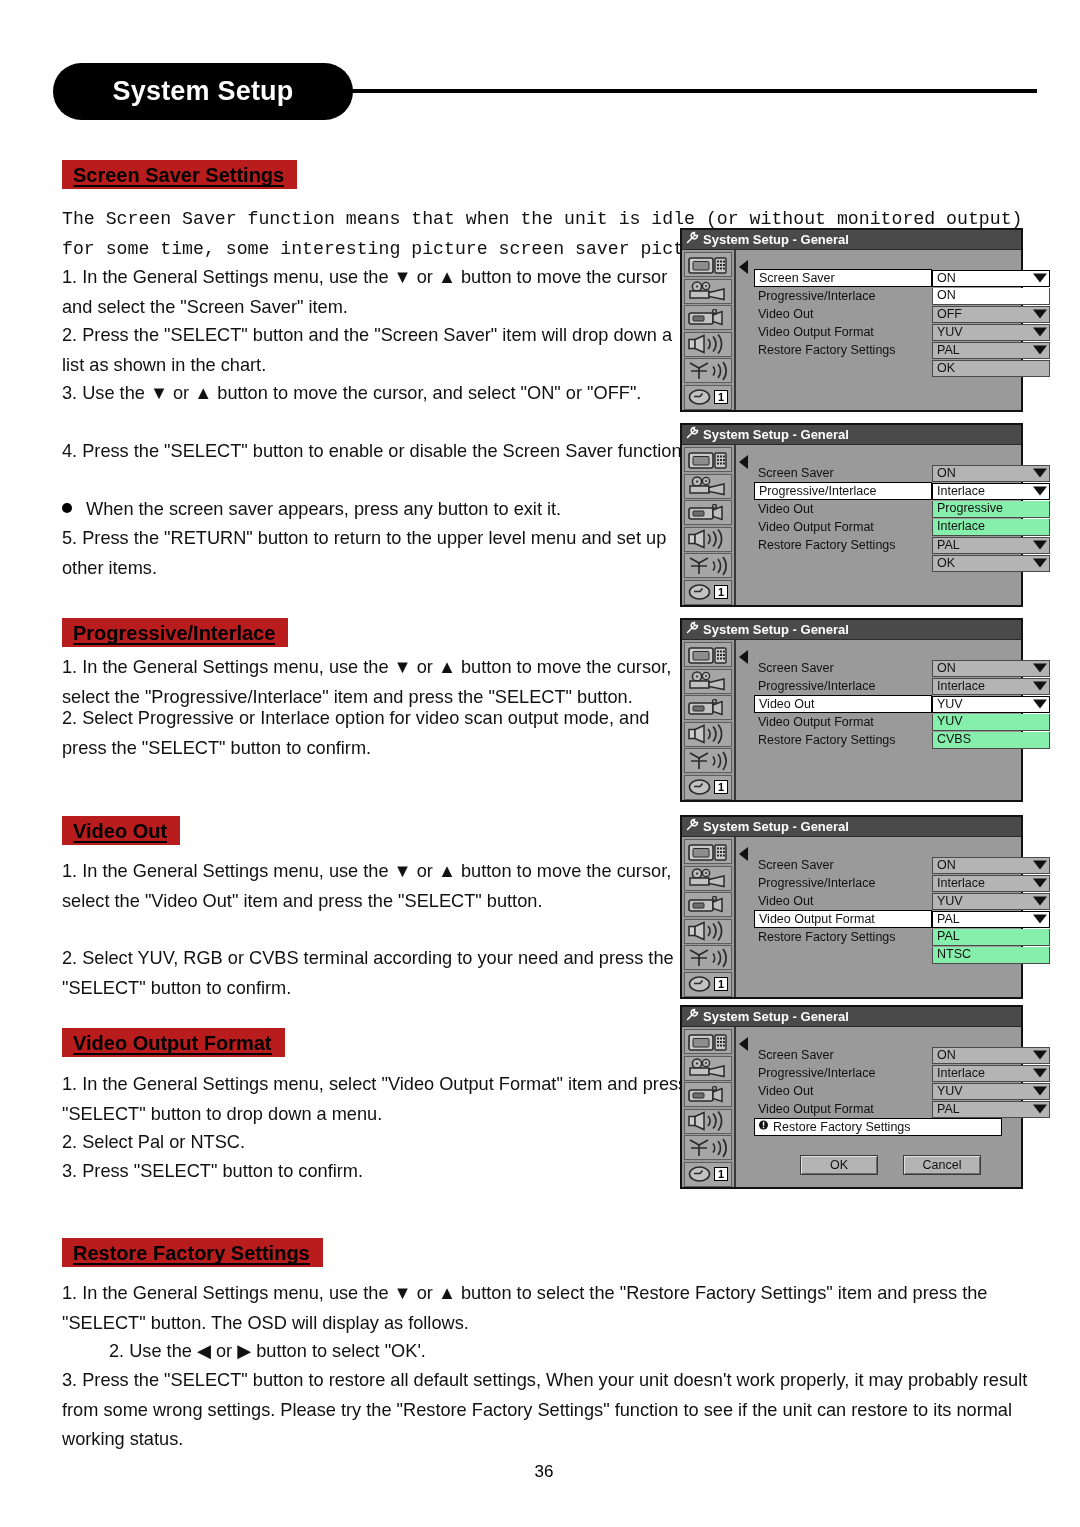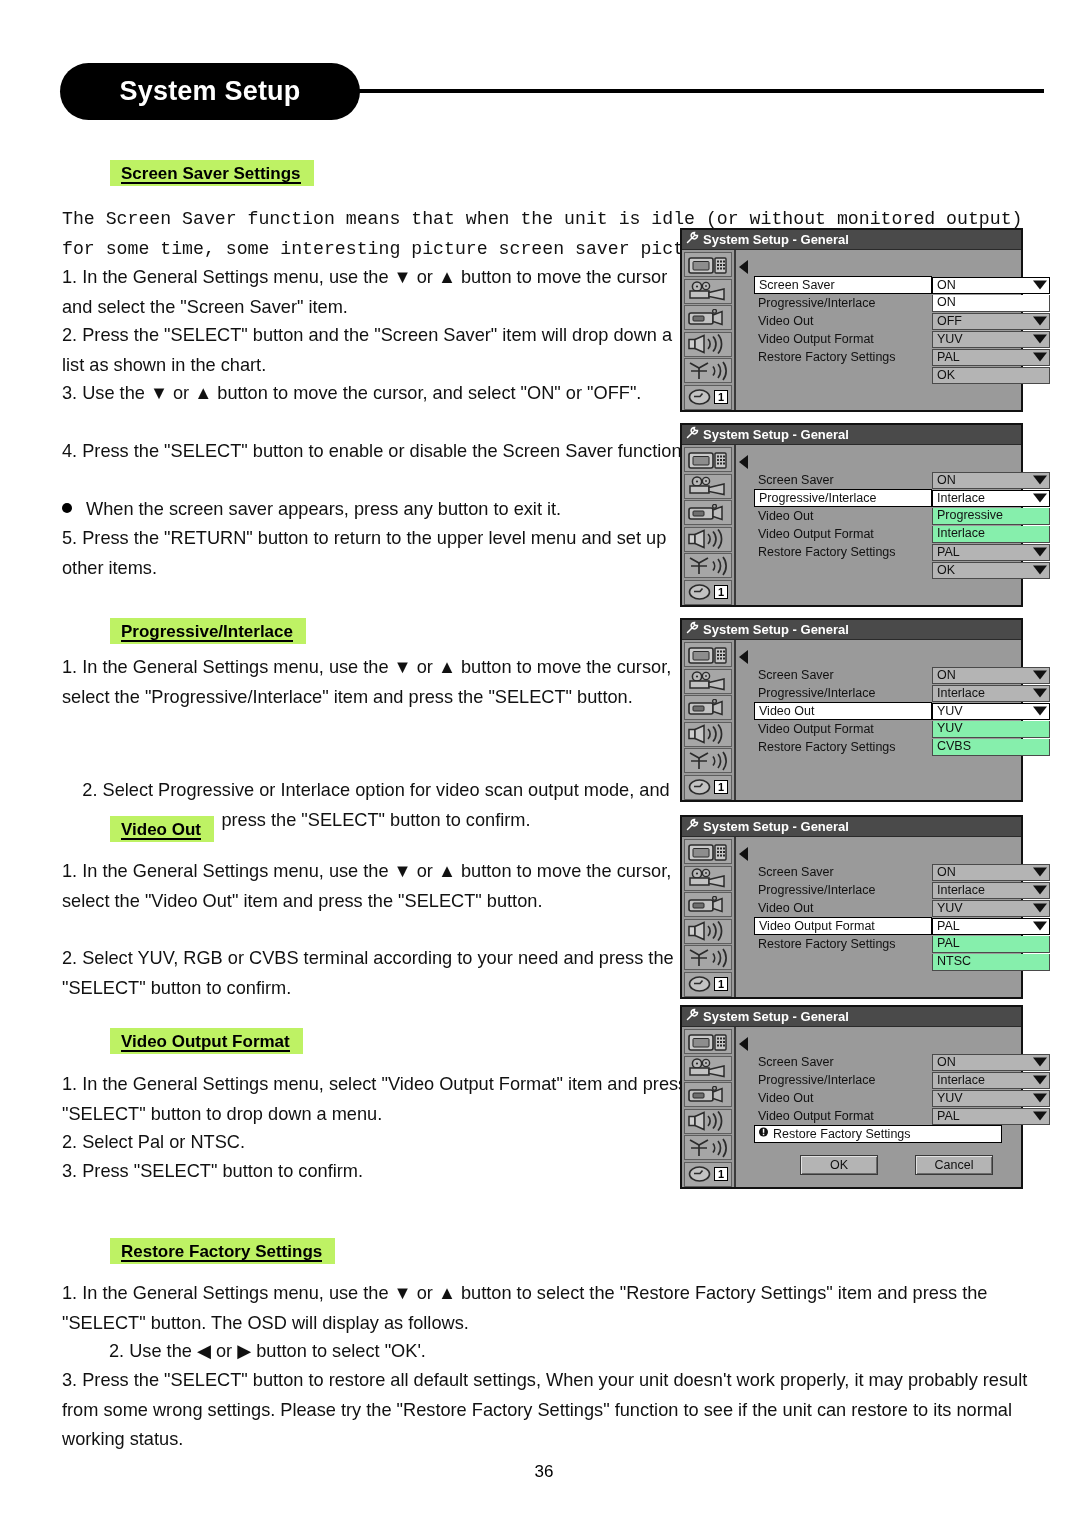--- a/index.html
+++ b/index.html
@@ -13,21 +13,21 @@
   body {
     font-family: "Liberation Sans", sans-serif;
     color: #000000;
     position: relative;
     overflow: hidden;
   }
 
   
   .page-header {
     position: absolute;
-    left: 12px; top: 0;
+    left: 5px; top: 0;
     width: 956px;
     height: 140px;
   }
   .title-pill {
     position: absolute;
     left: 48px;
     top: 63px;
     width: 300px;
     height: 57px;
     background: #000000;
@@ -54,26 +54,25 @@
   
   .content {
     position: absolute;
     left: 0; top: 0;
     width: 1080px;
     height: 1527px;
   }
 
   .section-head {
     display: inline-block;
-    background: #bef264;
+    background: #b91c1c;
     padding: 4px 13px 2px 11px;
-    font-size: 17px;
+    font-size: 20px;
     font-weight: bold;
     position: relative;
-    margin-left: 48px;
   }
   .section-head .rule {
     position: absolute;
     left: 11px;
     right: 13px;
     bottom: 2px;
     height: 2px;
     background: #000000;
   }
 
@@ -178,21 +177,21 @@
     top: 10px;
     width: 0; height: 0;
     border-top: 7px solid transparent;
     border-bottom: 7px solid transparent;
     border-right: 9px solid #111;
   }
 
   .rows {
     position: absolute;
     left: 18px;
-    top: 26px;
+    top: 19px;
     right: 4px;
   }
   .mrow {
     position: relative;
     height: 18px;
     display: flex;
     align-items: center;
   }
   .mlabel {
     font-family: "Liberation Sans", sans-serif;
@@ -272,21 +271,21 @@
     height: 20px;
     background: #b4b4b4;
     border: 1px solid #3a3a3a;
     box-shadow: inset 1px 1px 0 #e2e2e2, inset -1px -1px 0 #6a6a6a;
     font-family: "Liberation Sans", sans-serif;
     font-size: 12.5px;
     color: #111;
     text-align: center;
     line-height: 18px;
   }
-  .osd-btn.cancel { margin-right: 20px; }
+  .osd-btn.cancel { margin-right: 32px; }
   .osd-btn.ok { margin-left: 46px; }
 </style>
 </head>
 <body>
 
 <div class="page-header">
   <div class="title-pill">
     <span>System Setup</span>
   </div>
   <div class="header-rule"></div>
@@ -317,21 +316,21 @@
 
   <div class="blk col-narrow para" style="top:524px;">5. Press the "RETURN" button to return to the upper level menu and set up other items.</div>
 
   <div class="blk" style="top:618px;">
     <div class="section-head">
       <span>Progressive/Interlace</span>
       <span class="rule"></span>
     </div>
   </div>
   <div class="blk col-narrow para" style="top:653px;">1. In the General Settings menu, use the ▼ or ▲ button to move the cursor, select the "Progressive/Interlace" item and press the "SELECT" button.</div>
-  <div class="blk col-narrow para" style="top:776px;text-align:center;">2. Select Progressive or Interlace option for video scan output mode, and press the "SELECT" button to confirm.</div>
+  <div class="blk col-narrow para" style="top:704px;">2. Select Progressive or Interlace option for video scan output mode, and press the "SELECT" button to confirm.</div>
 
   <div class="blk" style="top:816px;">
     <div class="section-head">
       <span>Video Out</span>
       <span class="rule"></span>
     </div>
   </div>
   <div class="blk col-narrow para" style="top:857px;">1. In the General Settings menu, use the ▼ or ▲ button to move the cursor, select the "Video Out" item and press the "SELECT" button.</div>
   <div class="blk col-narrow para" style="top:944px;">2. Select YUV, RGB or CVBS terminal according to your need and press the "SELECT" button to confirm.</div>
 

